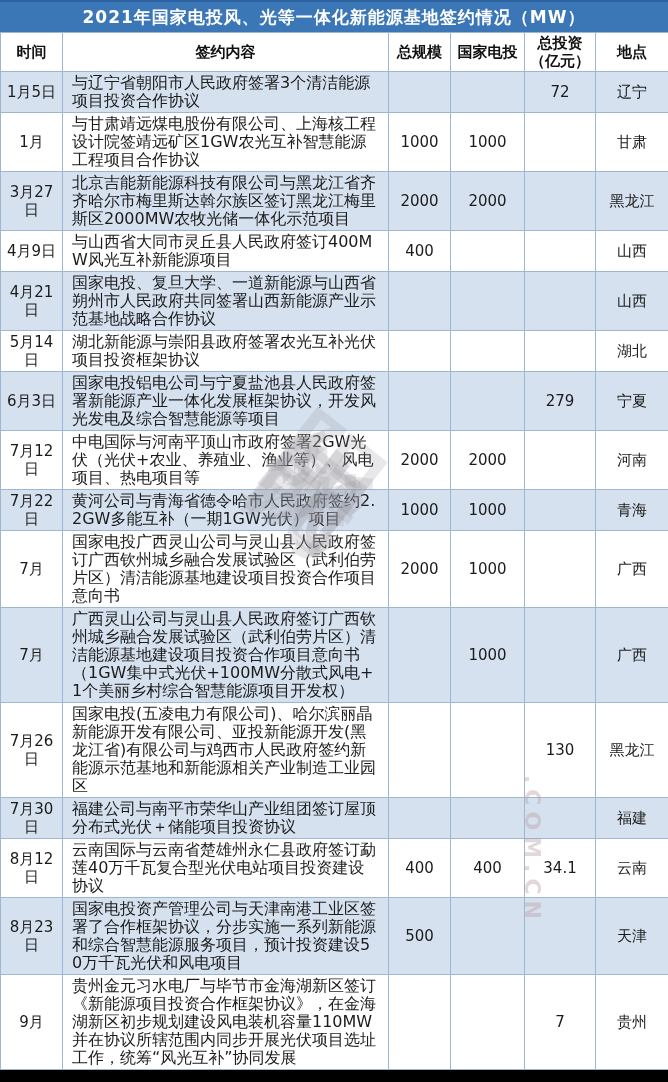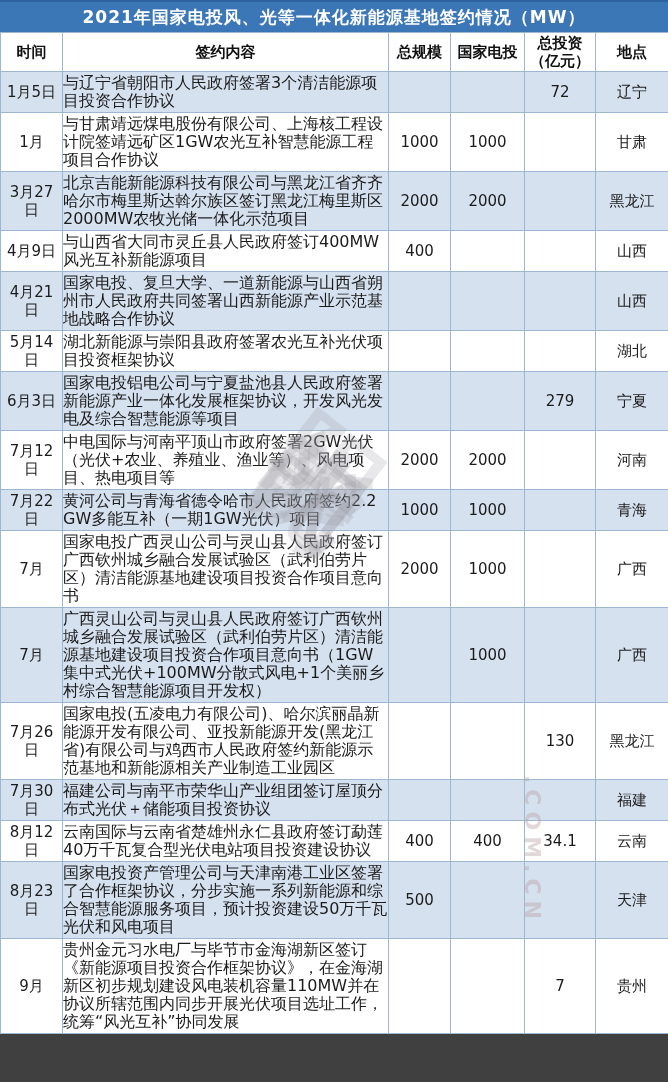--- a/index.html
+++ b/index.html
@@ -1,42 +1,42 @@
 <!DOCTYPE html>
 <html><head>
 <meta charset="utf-8">
 <style>
   html,body{margin:0;padding:0;}
   body{
     width:668px;height:1082px;
     font-family:"DejaVu Sans","Liberation Sans",sans-serif;
     background:#ffffff;color:#1b1b1b;
   }
-  .page{position:relative;width:668px;height:1082px;overflow:hidden;background:#404040;}
+  .page{position:relative;width:668px;height:1082px;overflow:hidden;background:#000000;}
   .title-bar{
     box-sizing:border-box;width:668px;height:32px;line-height:30px;
     background:#3b77b7;border-top:2px solid #2d62a0;
     color:#ffffff;font-weight:bold;font-size:17px;text-align:center;
     letter-spacing:1px;white-space:nowrap;overflow:hidden;
   }
   table{border-collapse:collapse;table-layout:fixed;width:668px;}
   col.c0{width:62px;}  col.c1{width:326px;} col.c2{width:62px;}
   col.c3{width:74px;}  col.c4{width:71px;}  col.c5{width:73px;}
   th,td{
     border:1px solid #9db7d2;
     font-size:15px;line-height:18px;
     padding:2px 3px;vertical-align:middle;text-align:center;
     overflow:hidden;word-break:break-all;
   }
   th{
     font-weight:bold;color:#111;background:#ffffff;
     font-size:15px;white-space:pre-line;height:34px;padding:1px 2px;text-align:center;
   }
   td.c-content{
-    text-align:left;font-size:16px;line-height:18px;padding:2px 0;
+    text-align:left;font-size:16px;line-height:18px;padding:2px 9px;
   }
   tr.alt td{background:#d6e1ef;}
   tr.plain td{background:#ffffff;}
   .wm-diag{
     position:absolute;top:330px;left:350px;
     writing-mode:vertical-rl;
     transform:rotate(38deg);transform-origin:top left;
     font-size:104px;font-weight:bold;
     color:rgba(150,152,158,0.22);
     letter-spacing:8px;pointer-events:none;z-index:5;white-space:nowrap;

